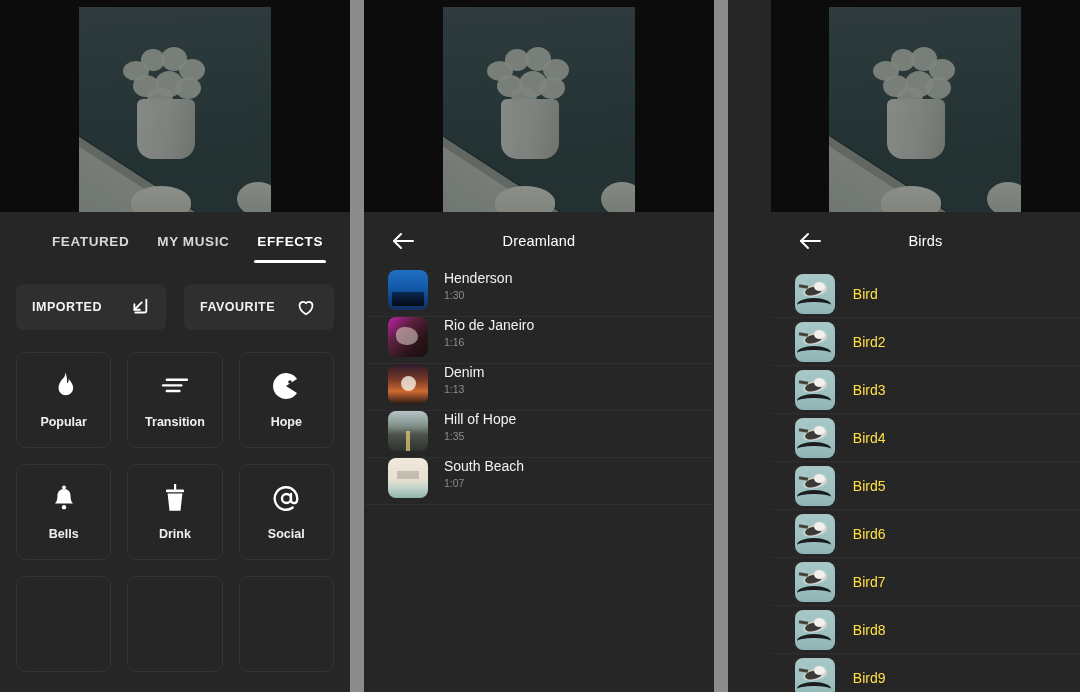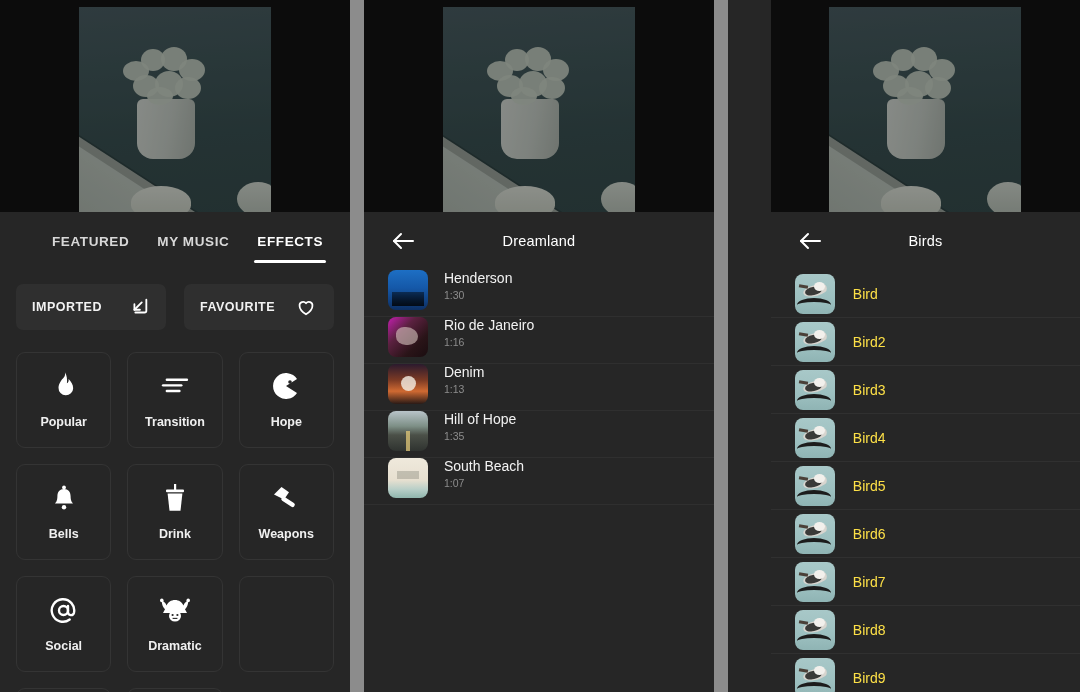--- a/index.html
+++ b/index.html
@@ -412,55 +412,32 @@
         <span class="glyph">
           <svg width="22" height="28" viewBox="0 0 22 28" fill="#fff">
             <rect x="10" y="0" width="2.2" height="6"></rect>
             <rect x="2" y="5.5" width="18" height="2.8" rx="1"></rect>
             <path d="M3.6 9.6h14.8l-1.9 17.2H5.5z"></path>
           </svg>
         </span>
         <span class="cap">Drink</span>
       </div>
 
-      <div class="cell">
-        <span class="glyph">
-          <svg width="28" height="26" viewBox="0 0 28 26" fill="#fff">
-            <path d="M2 9.5 9.5 2l7.5 5.2-5 7.3z"></path>
-            <rect x="11" y="11" width="15" height="4.5" rx="2" transform="rotate(33 11 11)"></rect>
-          </svg>
-        </span>
-        <span class="cap">Weapons</span>
-      </div>
 
 
       <div class="cell">
         <span class="glyph">
           <svg width="27" height="27" viewBox="0 0 24 24" fill="none" stroke="#fff" stroke-width="2.1" stroke-linecap="round">
             <circle cx="12" cy="12" r="4"></circle>
             <path d="M16 8v5.5a2.7 2.7 0 0 0 5.3.6A10 10 0 1 0 17.5 20"></path>
           </svg>
         </span>
         <span class="cap">Social</span>
       </div>
 
-      <div class="cell">
-        <span class="glyph">
-          <svg width="30" height="26" viewBox="0 0 30 26" fill="#fff">
-            <path d="M15 3c-4 0-7 2.2-8.4 5.4C5.4 5.6 3.6 4 1.8 4c0 4 1.4 6.6 3.2 8.2L3 16h24l-2-3.8C26.8 10.6 28.2 8 28.2 4c-1.8 0-3.6 1.6-4.8 4.4C22 5.2 19 3 15 3z"></path>
-            <circle cx="1.8" cy="3.4" r="1.8"></circle>
-              <circle cx="28.2" cy="3.4" r="1.8"></circle>
-            <ellipse cx="15" cy="19" rx="6" ry="5.6"></ellipse>
-            <circle cx="12.6" cy="18" r="1.1" fill="#262626"></circle>
-            <circle cx="17.4" cy="18" r="1.1" fill="#262626"></circle>
-            <path d="M12.6 21.4h4.8" stroke="#262626" stroke-width="1.1"></path>
-          </svg>
-        </span>
-        <span class="cap">Dramatic</span>
-      </div>
 
       <div class="cell"></div>
       <div class="cell"></div>
       <div class="cell"></div>
     </div>
   </div>
 
   <div class="gap"></div>
 
   <div class="panel panel-b">

